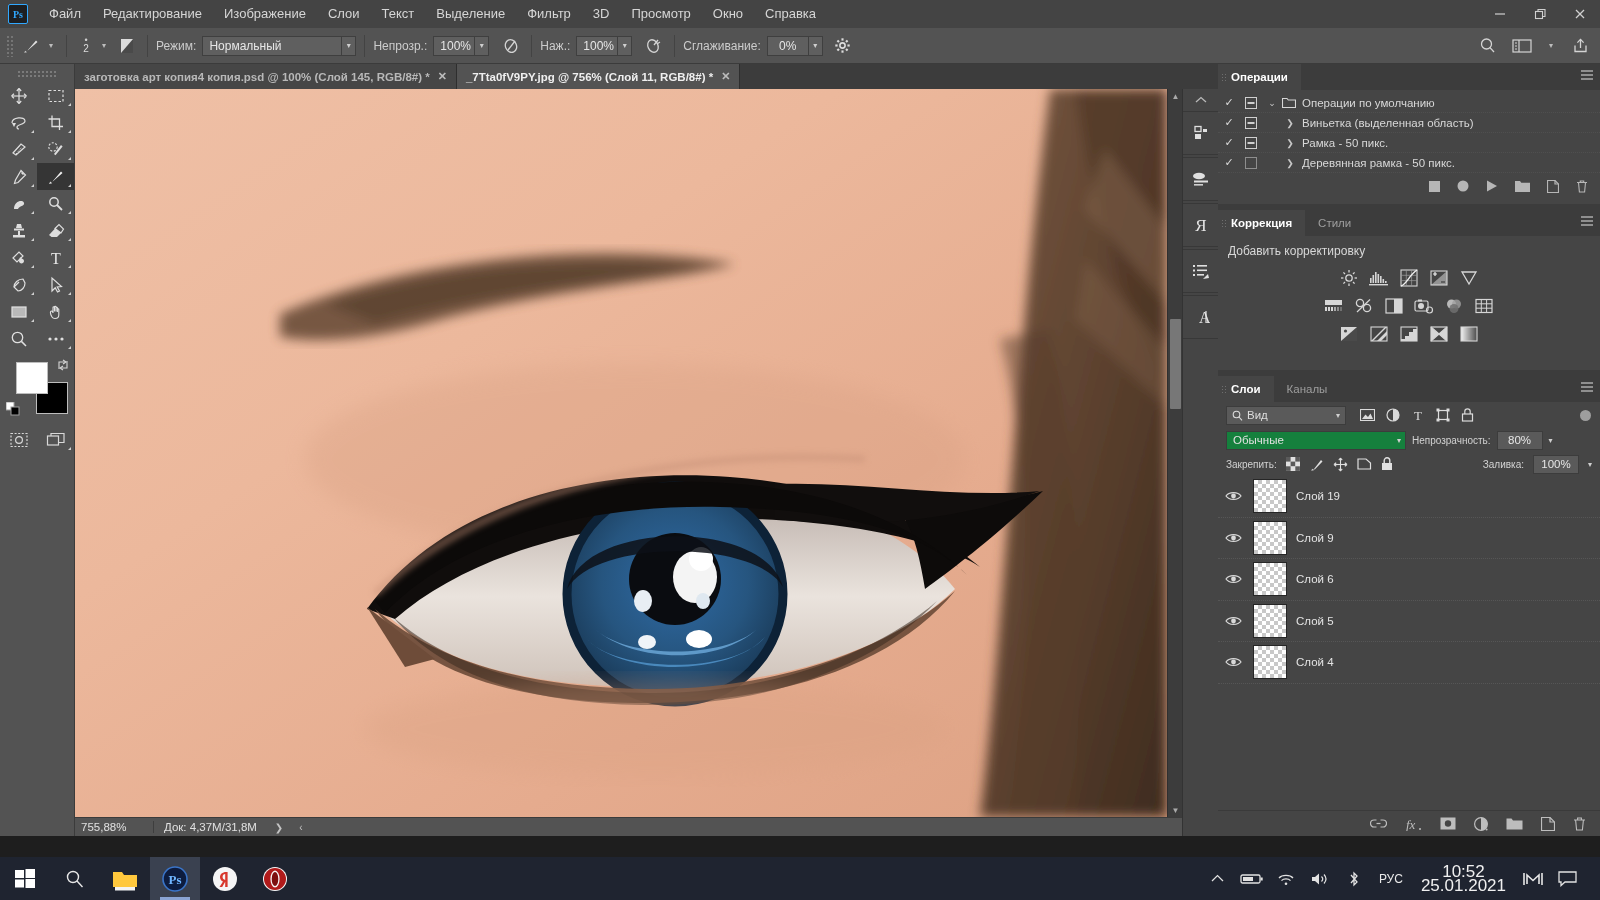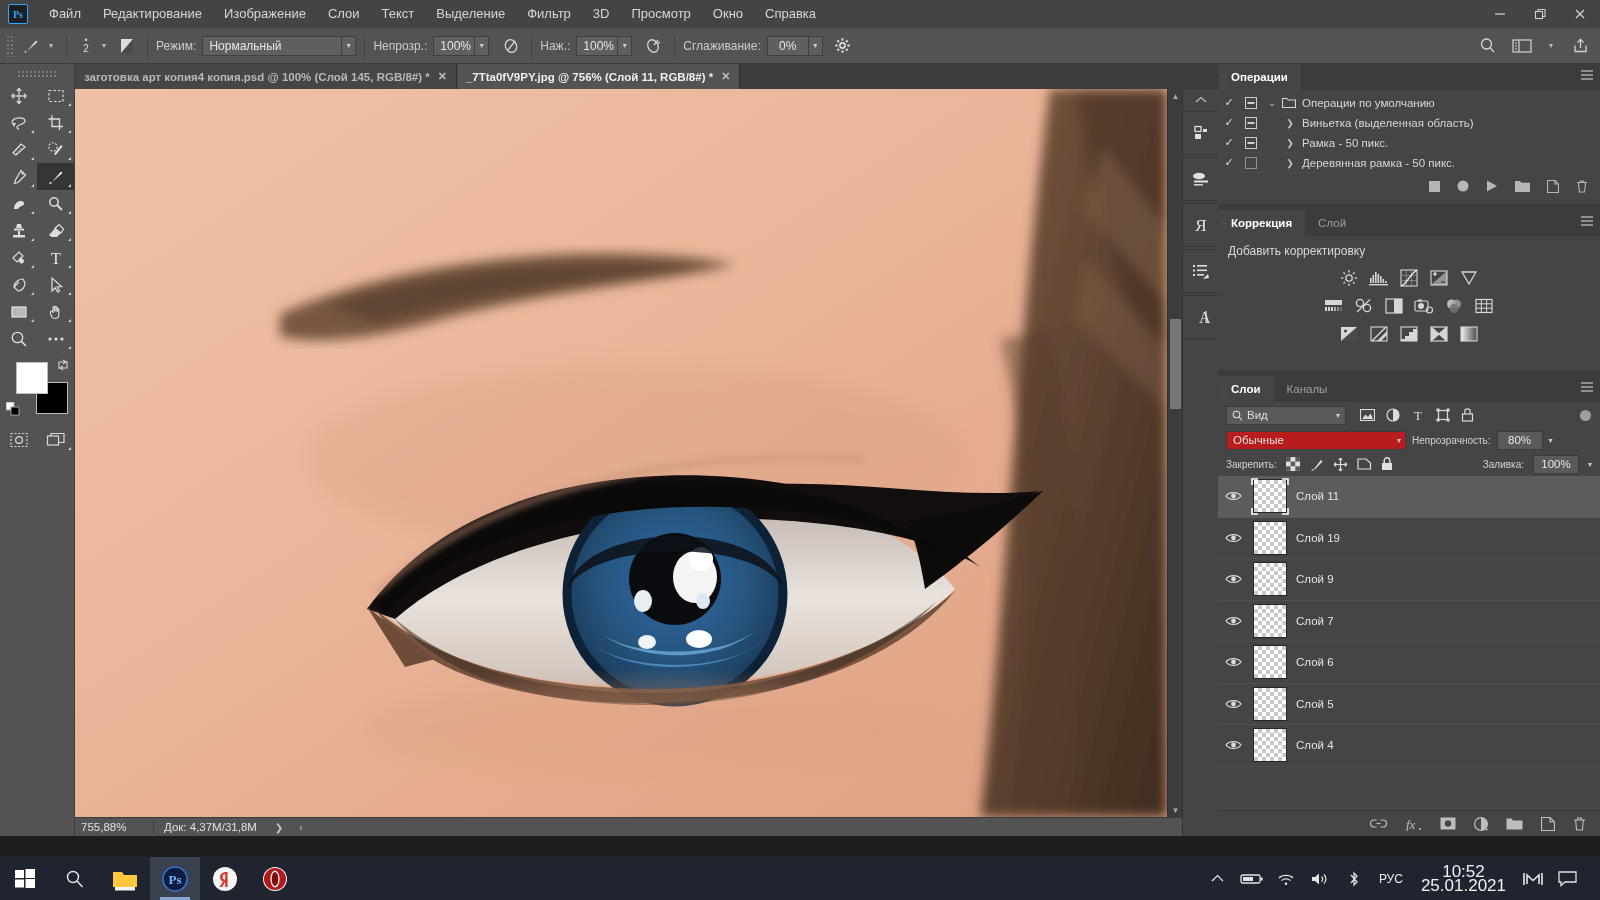--- a/index.html
+++ b/index.html
@@ -168,21 +168,21 @@
   .adj-title { font-size:12px; color:#d8d8d8; padding:2px 0 6px 10px; }
   .adj-row { display:flex; justify-content:center; gap:8px; padding:3px 0;}
   .adj-icon { width:22px;height:22px; display:flex;align-items:center;justify-content:center; color:#d6d6d6;}
 
   
   .lay-toolrow { display:flex; align-items:center; height:26px; padding:0 8px; gap:6px; background:#454545;}
   .lay-filter { flex:1; display:flex; align-items:center; background:#5a5a5a; border:1px solid #3c3c3c;
                 height:19px; font-size:11.5px; color:#dcdcdc; padding:0 5px; max-width:120px;}
   .lay-ficons { display:flex; align-items:center; gap:11px; margin-left:8px; color:#dbdbdb;}
   .lay-mode { display:flex; align-items:center; height:24px; padding:0 8px; gap:6px; }
-  .mode-select { width:180px; height:19px; background:#b91c1c; border:1px solid #3c3c3c;
+  .mode-select { width:180px; height:19px; background:#15803d; border:1px solid #3c3c3c;
                  font-size:11.5px; color:#e2e2e2; display:flex; align-items:center;
                  justify-content:space-between; padding:0 4px 0 6px; }
   .lbl { font-size:10px; color:#d2d2d2; white-space:nowrap;}
   .numfield { background:#5a5a5a; border:1px solid #3c3c3c; height:19px; min-width:46px;
               font-size:11.5px; color:#e6e6e6; display:flex;align-items:center;justify-content:center;}
   .lock-row { display:flex; align-items:center; height:24px; padding:0 8px; gap:9px;}
   .layer-list { background:#454545; }
   .layer-row { display:flex; align-items:center; height:41.5px;
                border-bottom:1px dotted #565656; position:relative; }
   .layer-row.active { background:#5c5c5c; }
@@ -831,21 +831,21 @@
               </svg>
           </span>
         </div>
       </div>
     </div>
 
     <div class="panel" style="margin-top:6px; height:160px;">
       <div class="panel-tabs">
         <div class="pgrip"></div>
         <div class="ptab active">Коррекция</div>
-        <div class="ptab">Слой</div>
+        <div class="ptab">Стили</div>
         <div class="pmenu">
           <svg width="14" height="12" viewBox="0 0 14 12">
             <g stroke="#c6c6c6" stroke-width="1.2">
                 <line x1="1" y1="2" x2="13" y2="2"></line>
                 <line x1="1" y1="6" x2="13" y2="6"></line>
                 <line x1="1" y1="10" x2="13" y2="10"></line>
               </g>
           </svg>
         </div>
       </div>
@@ -1128,40 +1128,20 @@
         </span>
         <div style="margin-left:auto;display:flex;align-items:center;gap:9px;">
           <div class="lbl">Заливка:</div>
           <div class="numfield">100%</div>
           <span style="font-size:8px;color:#cfcfcf;">▾</span>
         </div>
       </div>
 
       <div class="layer-list">
 
-        <div class="layer-row active">
-          <div class="eye">
-            <svg width="17" height="12" viewBox="0 0 17 12">
-                <path d="M1 6 C4 1.5 13 1.5 16 6 C13 10.5 4 10.5 1 6 Z" fill="none" stroke="#d9d9d9" stroke-width="1.2"></path>
-                <circle cx="8.5" cy="6" r="2.4" fill="#d9d9d9"></circle>
-              </svg>
-          </div>
-          <div class="thumb-wrap">
-            <div class="thumb"></div>
-            <svg class="thumb-sel" viewBox="0 0 44 41">
-              <g stroke="#ffffff" stroke-width="1.6" fill="none">
-                <path d="M4 9 V3 H10"></path>
-                  <path d="M34 3 H40 V9"></path>
-                  <path d="M40 32 V38 H34"></path>
-                  <path d="M10 38 H4 V32"></path>
-              </g>
-              </svg>
-          </div>
-          <div class="layer-name">Слой 11</div>
-        </div>
 
         <div class="layer-row">
           <div class="eye">
             <svg width="17" height="12" viewBox="0 0 17 12">
                 <path d="M1 6 C4 1.5 13 1.5 16 6 C13 10.5 4 10.5 1 6 Z" fill="none" stroke="#d9d9d9" stroke-width="1.2"></path>
                 <circle cx="8.5" cy="6" r="2.4" fill="#d9d9d9"></circle>
               </svg>
           </div>
           <div class="thumb-wrap">
               <div class="thumb"></div>
@@ -1176,32 +1156,20 @@
                 <circle cx="8.5" cy="6" r="2.4" fill="#d9d9d9"></circle>
               </svg>
           </div>
           <div class="thumb-wrap">
               <div class="thumb"></div>
             </div>
           <div class="layer-name">Слой 9</div>
         </div>
 
 
-        <div class="layer-row">
-          <div class="eye">
-            <svg width="17" height="12" viewBox="0 0 17 12">
-                <path d="M1 6 C4 1.5 13 1.5 16 6 C13 10.5 4 10.5 1 6 Z" fill="none" stroke="#d9d9d9" stroke-width="1.2"></path>
-                <circle cx="8.5" cy="6" r="2.4" fill="#d9d9d9"></circle>
-              </svg>
-          </div>
-          <div class="thumb-wrap">
-              <div class="thumb"></div>
-            </div>
-          <div class="layer-name">Слой 7</div>
-        </div>
 
         <div class="layer-row">
           <div class="eye">
             <svg width="17" height="12" viewBox="0 0 17 12">
                 <path d="M1 6 C4 1.5 13 1.5 16 6 C13 10.5 4 10.5 1 6 Z" fill="none" stroke="#d9d9d9" stroke-width="1.2"></path>
                 <circle cx="8.5" cy="6" r="2.4" fill="#d9d9d9"></circle>
               </svg>
           </div>
           <div class="thumb-wrap">
               <div class="thumb"></div>

